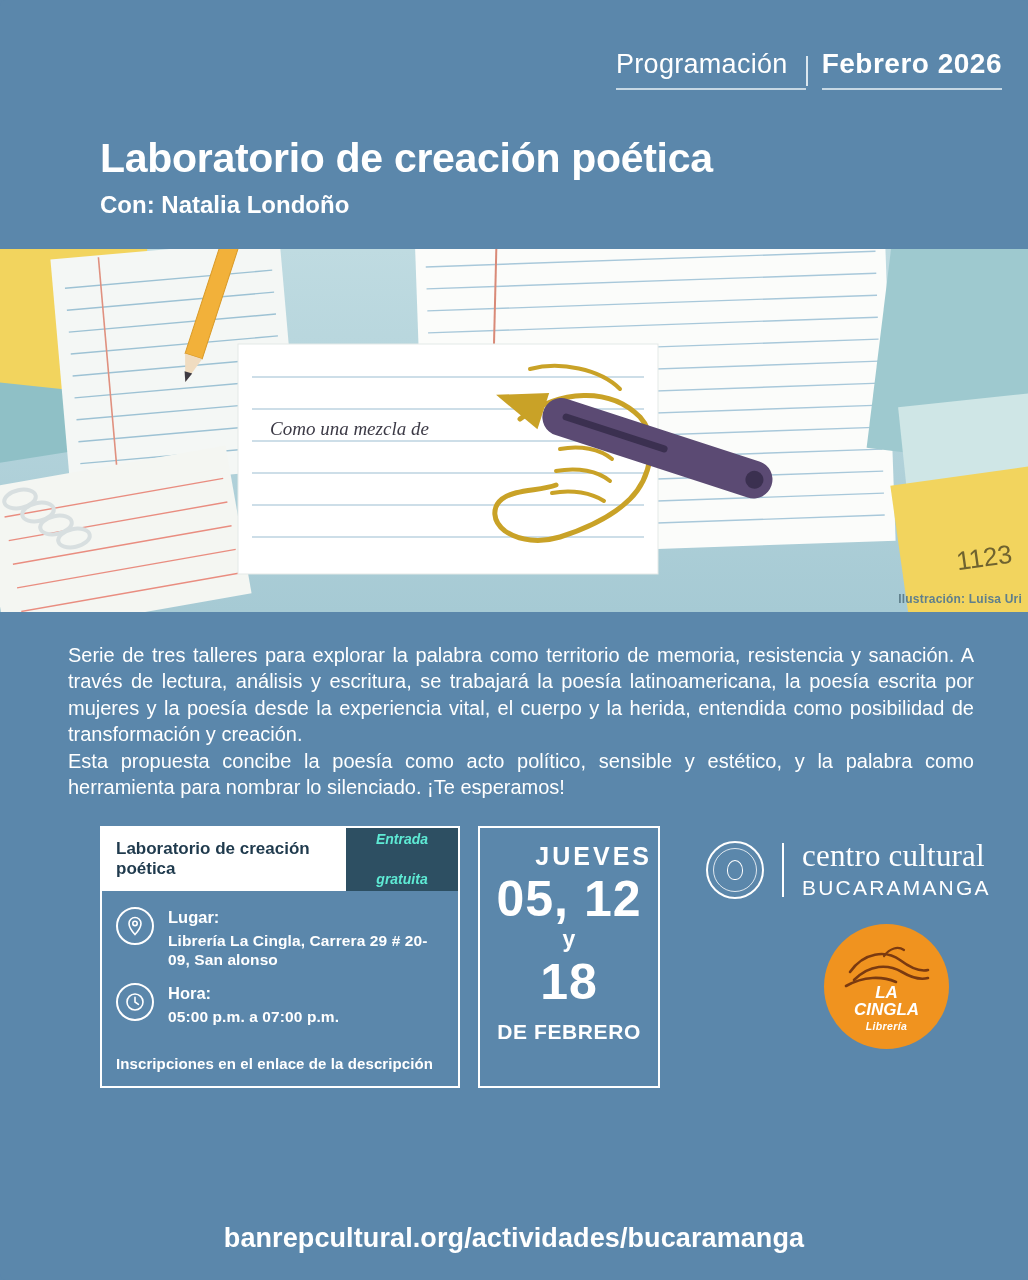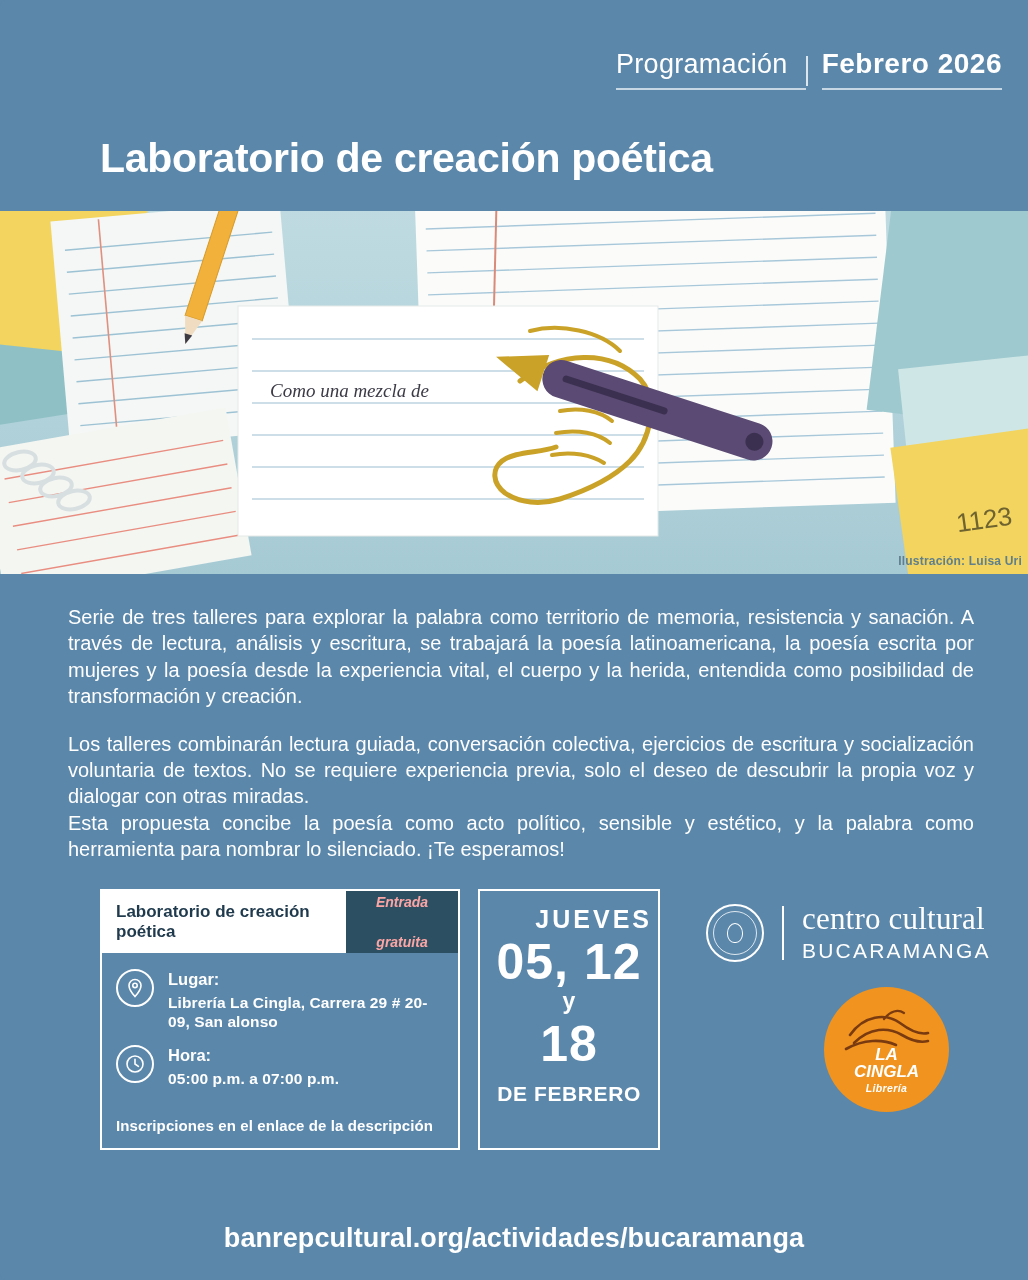--- a/index.html
+++ b/index.html
@@ -113,21 +113,21 @@
     flex: 1;
     padding: 11px 10px 11px 14px;
     color: #1f3a4d;
     font-size: 17px;
     font-weight: bold;
     line-height: 1.18;
   }
   .info-head-badge {
     width: 112px;
     background: #2d4f62;
-    color: #fca5a5;
+    color: #5eead4;
     font-size: 14px;
     font-style: italic;
     font-weight: bold;
     line-height: 1.15;
     display: flex;
     flex-direction: column;
     justify-content: center;
     align-items: center;
     text-align: center;
     gap: 24px;
@@ -291,20 +291,21 @@
 <div class="poster">
 
   <div class="header">
     <div class="prog-label">Programación</div>
     <div class="prog-sep"></div>
     <div class="prog-date">Febrero 2026</div>
   </div>
 
   <div class="title-block">
     <div class="title">Laboratorio de creación poética</div>
+    <div class="subtitle">Con: Natalia Londoño</div>
   </div>
 
   <div class="illustration">
     <svg width="1028" height="363" viewBox="0 0 1028 363">
       <defs>
         <linearGradient id="bg" x1="0" y1="0" x2="0" y2="1">
           <stop offset="0%" stop-color="#bfdbe1"></stop>
           <stop offset="100%" stop-color="#a6cad4"></stop>
         </linearGradient>
       </defs>
@@ -400,21 +401,20 @@
         <rect x="560" y="182" width="110" height="7" rx="3.5" fill="#3b3050"></rect>
         <circle cx="762" cy="187" r="9" fill="#3b3050"></circle>
         <polygon points="540,168 490,186 540,206" fill="#c9a227"></polygon>
       </g>
     </svg>
     <div class="credit">Ilustración: Luisa Uri</div>
   </div>
 
   <div class="body-text">
     <p>Serie de tres talleres para explorar la palabra como territorio de memoria, resistencia y sanación. A través de lectura, análisis y escritura, se trabajará la poesía latinoamericana, la poesía escrita por mujeres y la poesía desde la experiencia vital, el cuerpo y la herida, entendida como posibilidad de transformación y creación.</p>
-    <p>Los talleres combinarán lectura guiada, conversación colectiva, ejercicios de escritura y socialización voluntaria de textos. No se requiere experiencia previa, solo el deseo de descubrir la propia voz y dialogar con otras miradas.</p>
     <p class="tight"><span>Esta propuesta concibe la poesía como acto político, sensible y estético, y la palabra como herramienta para nombrar lo silenciado. </span><span class="bold-inline">¡Te esperamos!</span></p>
   </div>
 
   <div class="lower">
 
     <div class="info-card">
       <div class="info-head">
         <div class="info-head-title">Laboratorio de creación poética</div>
         <div class="info-head-badge">
           <span>Entrada</span>

